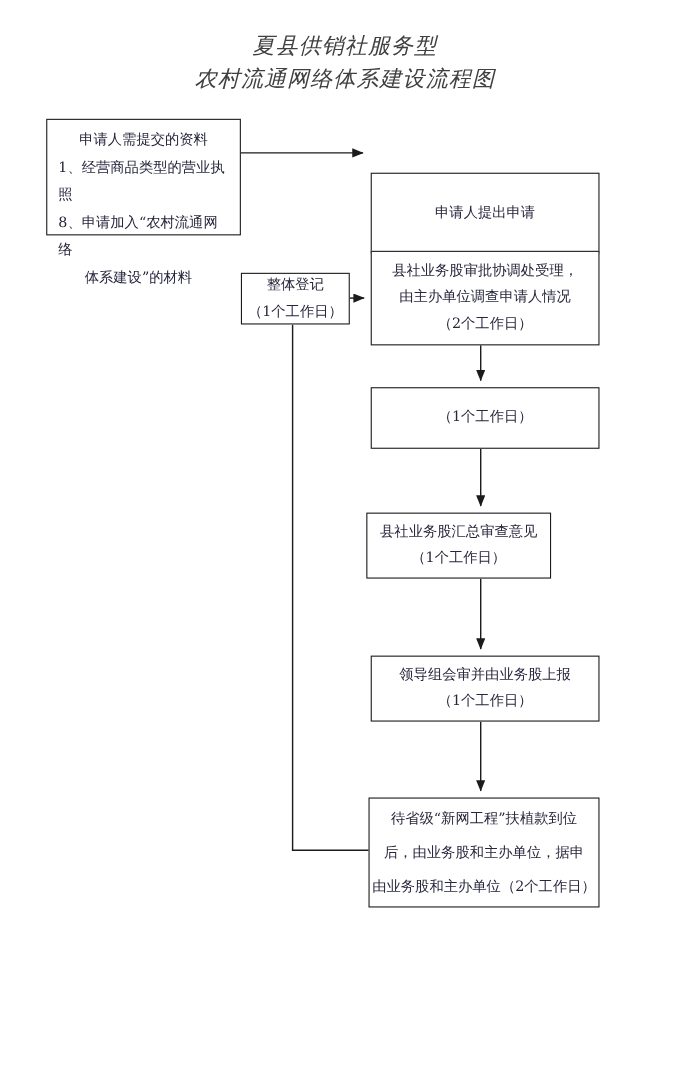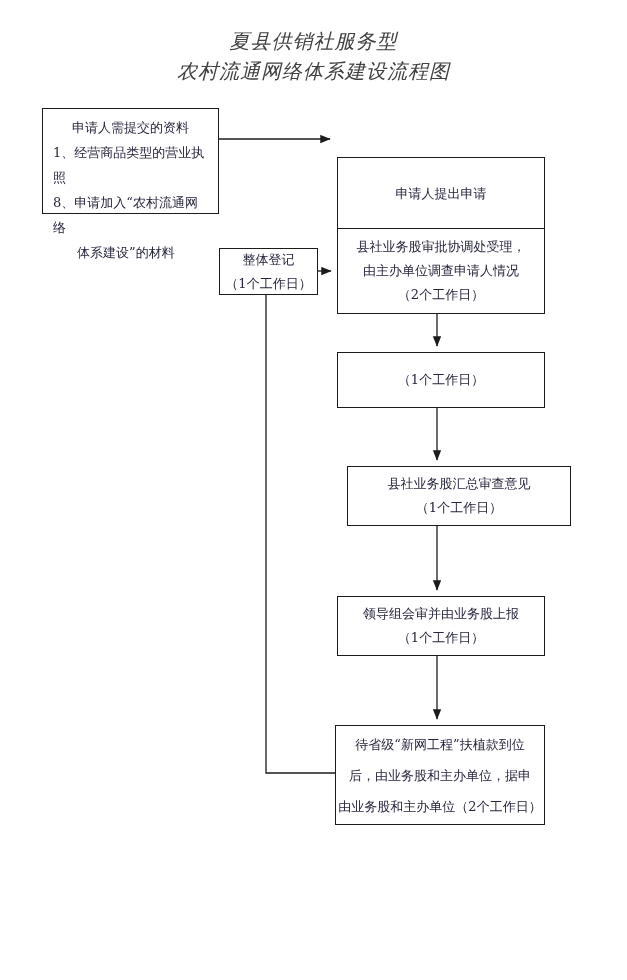--- a/index.html
+++ b/index.html
@@ -151,21 +151,21 @@
   <div class="node" style="left:337px; top:228px; width:208px; height:86px;">
     <span class="ln">县社业务股审批协调处受理，</span>
     <span class="ln">由主办单位调查申请人情况</span>
     <span class="ln">（2个工作日）</span>
   </div>
 
   <div class="node" style="left:337px; top:352px; width:208px; height:56px;">
     <span class="ln">（1个工作日）</span>
   </div>
 
-  <div class="node" style="left:347px; top:466px; width:224px; height:60px;">
+  <div class="node" style="left:333px; top:466px; width:168px; height:60px;">
     <span class="ln">县社业务股汇总审查意见</span>
     <span class="ln">（1个工作日）</span>
   </div>
 
   <div class="node" style="left:337px; top:596px; width:208px; height:60px;">
     <span class="ln">领导组会审并由业务股上报</span>
     <span class="ln">（1个工作日）</span>
   </div>
 
   <div class="node" style="left:335px; top:725px; width:210px; height:100px; line-height:31px;">

